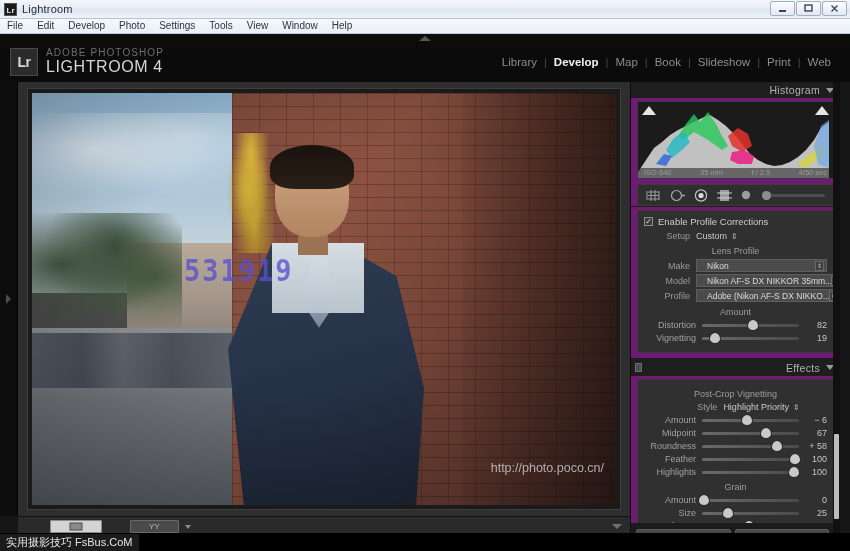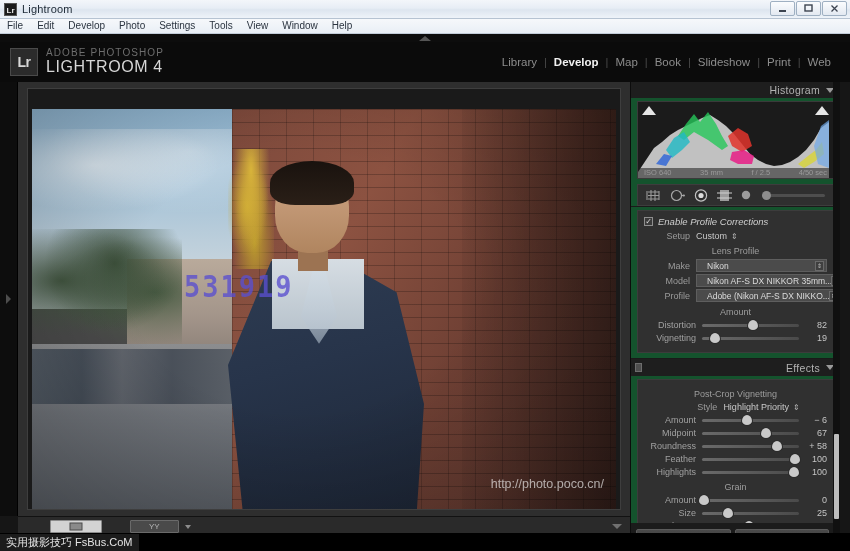--- a/index.html
+++ b/index.html
@@ -97,21 +97,21 @@
     position: absolute; left: 18px; top: 0; width: 612px; height: 434px;
     background: #2e2e2e;
     display: flex; align-items: center; justify-content: center;
   }
   .photo-frame {
     position: relative; width: 592px; height: 420px;
     background: #1a1a1a; box-shadow: 0 0 0 1px #3e3e3e;
     overflow: hidden;
   }
   .photo {
-    position: absolute; left: 4px; top: 20px; width: 584px; height: 412px;
+    position: absolute; left: 4px; top: 4px; width: 584px; height: 412px;
     overflow: hidden; background: #4a4a4a;
   }
 
   
   .ph-sky {
     position: absolute; left: 0; top: 0; width: 210px; height: 200px;
     background: linear-gradient(to bottom, #8fb4cf 0%, #aac5d8 45%, #c3d2dc 75%, #b9c2c6 100%);
   }
   .ph-clouds {
     position: absolute; left: 0; top: 20px; width: 210px; height: 90px;
@@ -221,21 +221,21 @@
   
   .bottom-collapse {
     position: absolute; left: 0; top: 454px; width: 850px; height: 15px;
     background: #0d0d0d; display: flex; align-items: center; justify-content: center;
   }
   .tri-down { width:0;height:0;border-left:6px solid transparent;border-right:6px solid transparent;border-top:5px solid #4d4d4d; }
 
   
   .right-panel {
     position: absolute; left: 630px; top: 0; width: 210px; height: 469px;
-    background: #14532d; border-left: 1px solid #0c0c0c;
+    background: #701a75; border-left: 1px solid #0c0c0c;
     overflow: hidden;
   }
   .panel-title-row {
     height: 16px; display: flex; align-items: center; justify-content: flex-end;
     padding: 0 6px; background: #1e1e1e;
   }
   .panel-title { font-size: 10.5px; color: #b2b2b2; letter-spacing: .3px; }
   .panel-caret { width:0;height:0;border-left:4px solid transparent;border-right:4px solid transparent;border-top:5px solid #9a9a9a; margin-left:6px; }
   .panel-sw { position: absolute; left: 4px; width: 7px; height: 9px; background: #4e4e4e; border: 1px solid #6d6d6d; }
 
@@ -272,21 +272,21 @@
     height: 17px; display: flex; align-items: center; justify-content: flex-end;
     padding: 0 6px; background: #1e1e1e; position: relative;
   }
   .sec-body { background: #303030; margin: 3px 6px 5px 6px; border: 1px solid #3c3c3c; padding: 4px 6px 6px 6px; }
 
   .chk-row { display: flex; align-items: center; gap: 5px; margin: 1px 0 4px 0; }
   .chk {
     width: 9px; height: 9px; border: 1px solid #8e8e8e; background: #3a3a3a;
     color: #d9d9d9; font-size: 8px; line-height: 8px; text-align: center;
   }
-  .chk-label { font-size: 9.5px; color: #cdcdcd; font-style: italic; }
+  .chk-label { font-size: 9.5px; color: #cdcdcd; }
 
   .row { display: flex; align-items: center; margin: 2px 0; font-size: 9px; }
   .row-label { width: 52px; text-align: right; color: #9b9b9b; padding-right: 6px; flex: none; }
   .row-value { color: #c9c9c9; }
   .sec-sub { text-align: center; font-size: 9px; color: #9d9d9d; margin: 5px 0 3px 0; }
 
   .combo {
     flex: 1; height: 13px; background: #4b4b4b; border: 1px solid #5e5e5e;
     display: flex; align-items: flex-end; padding: 0 10px; position: relative;
   }

